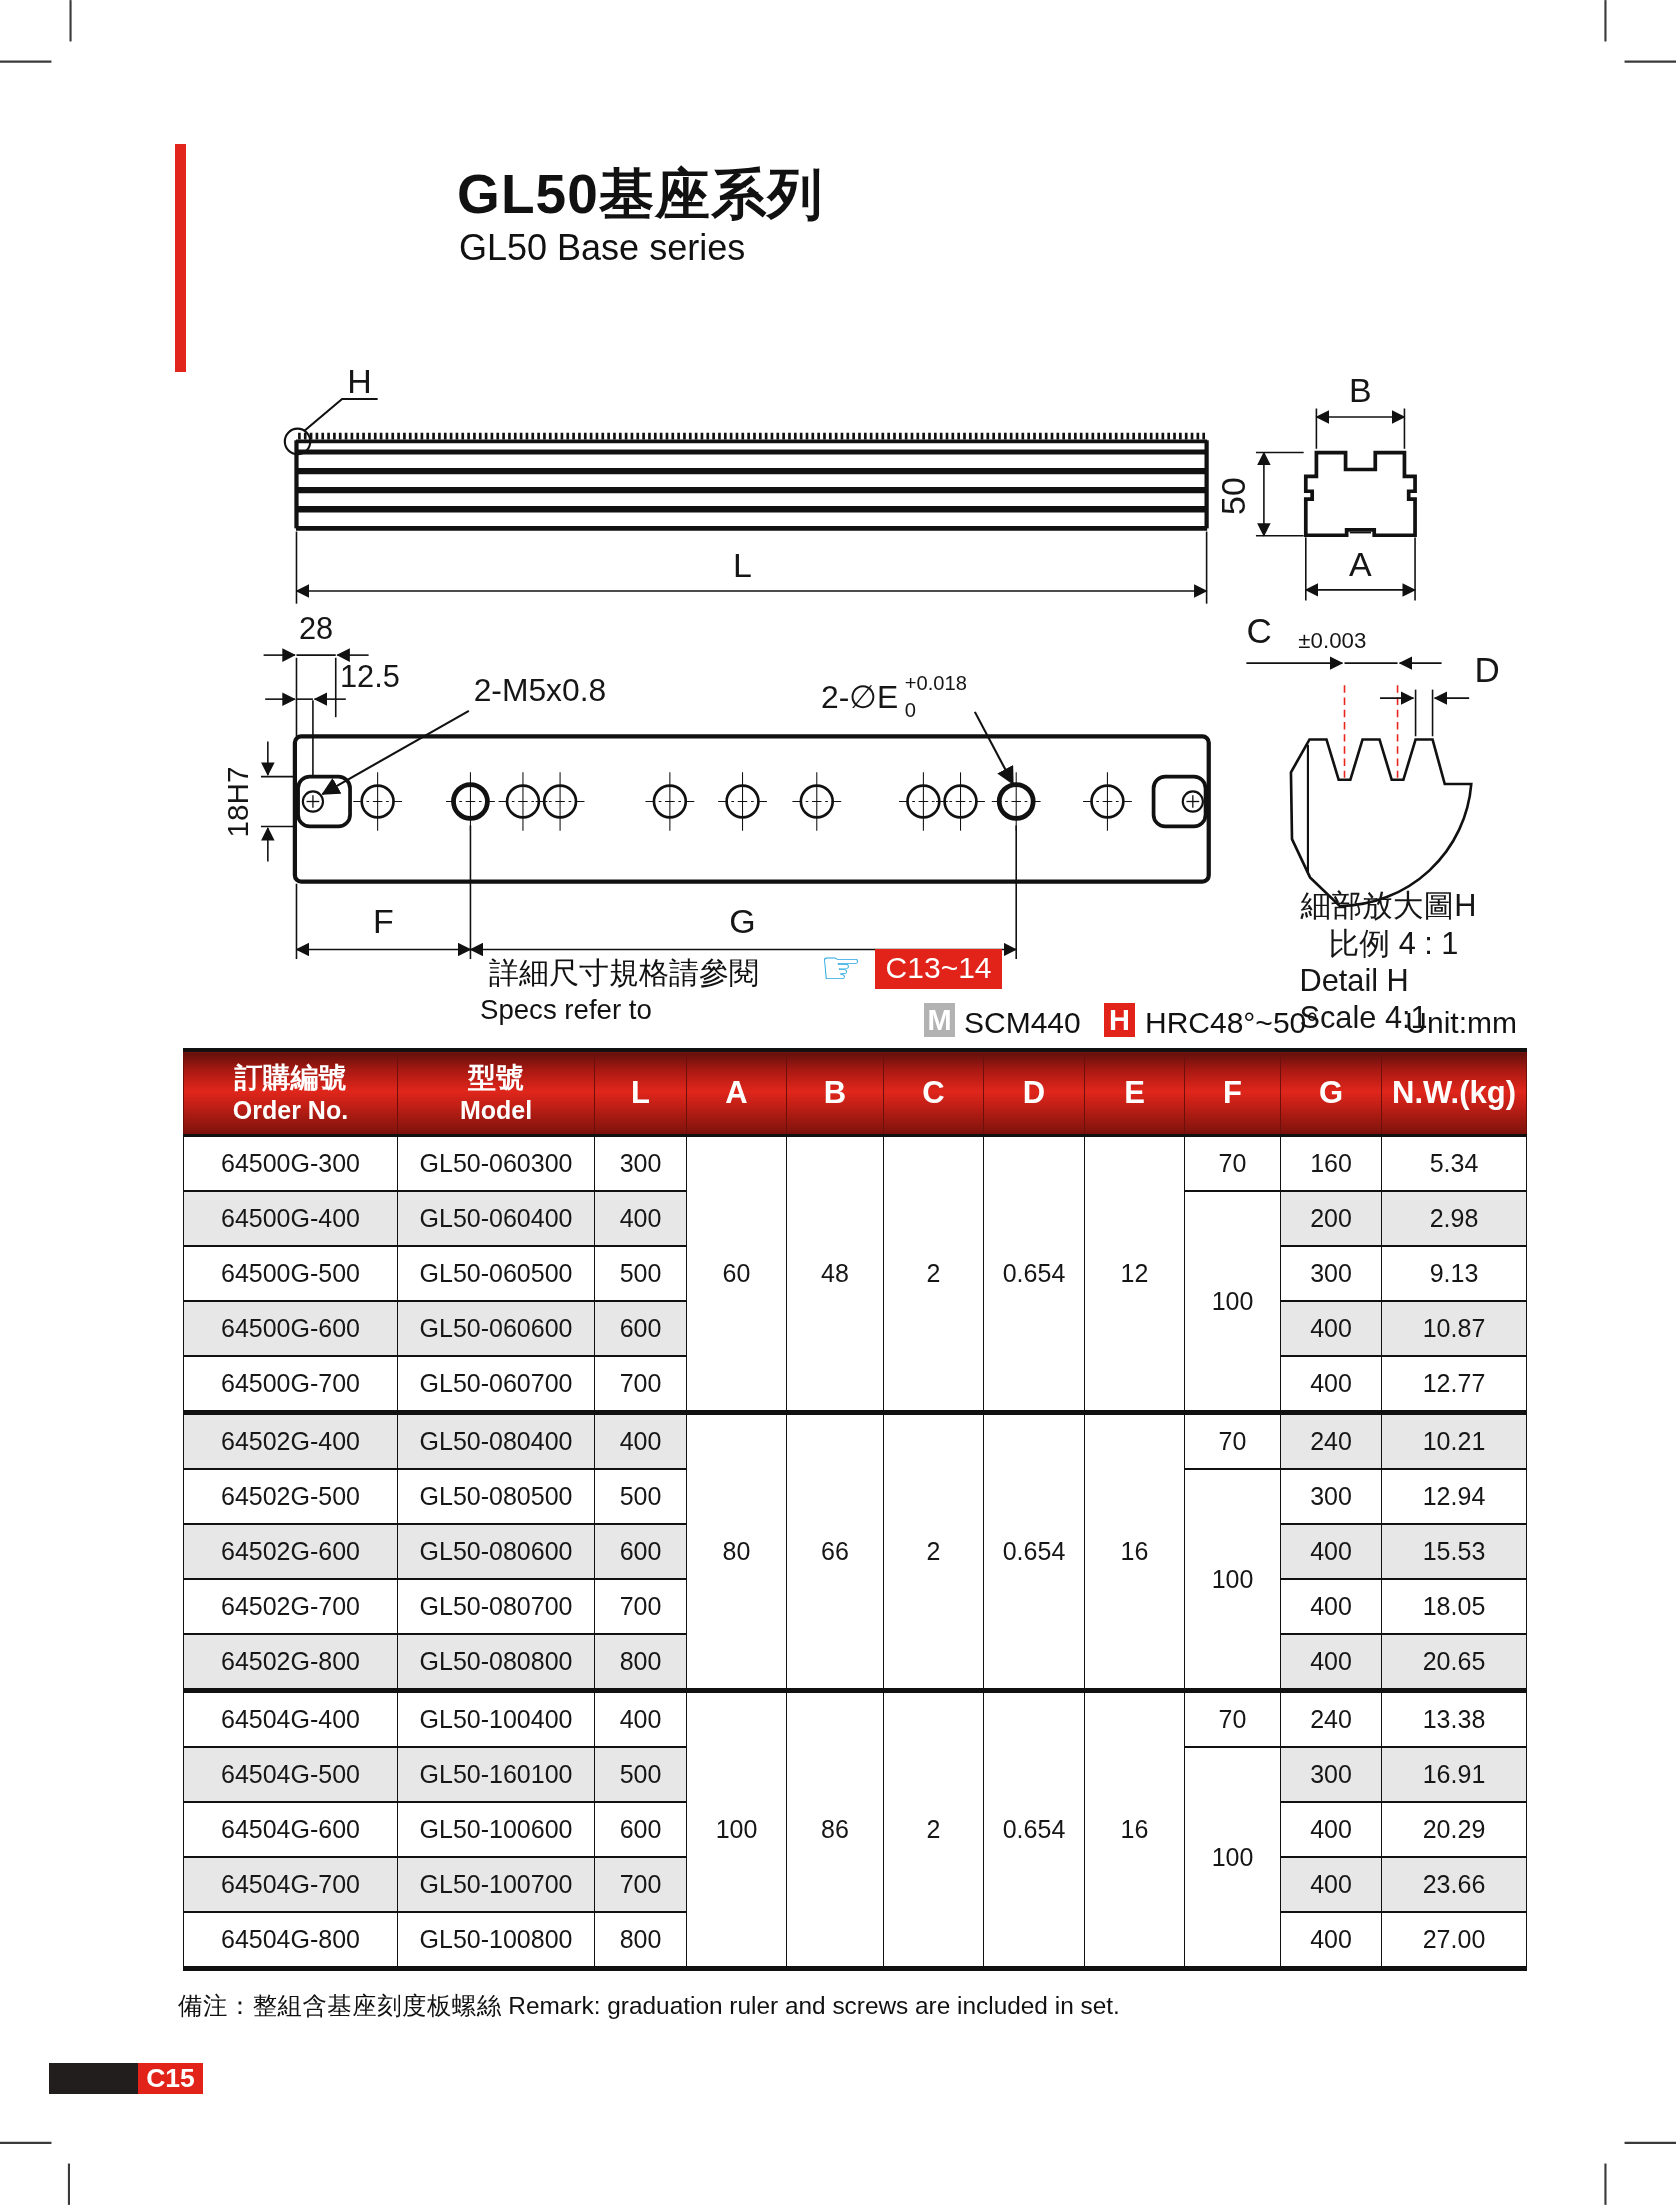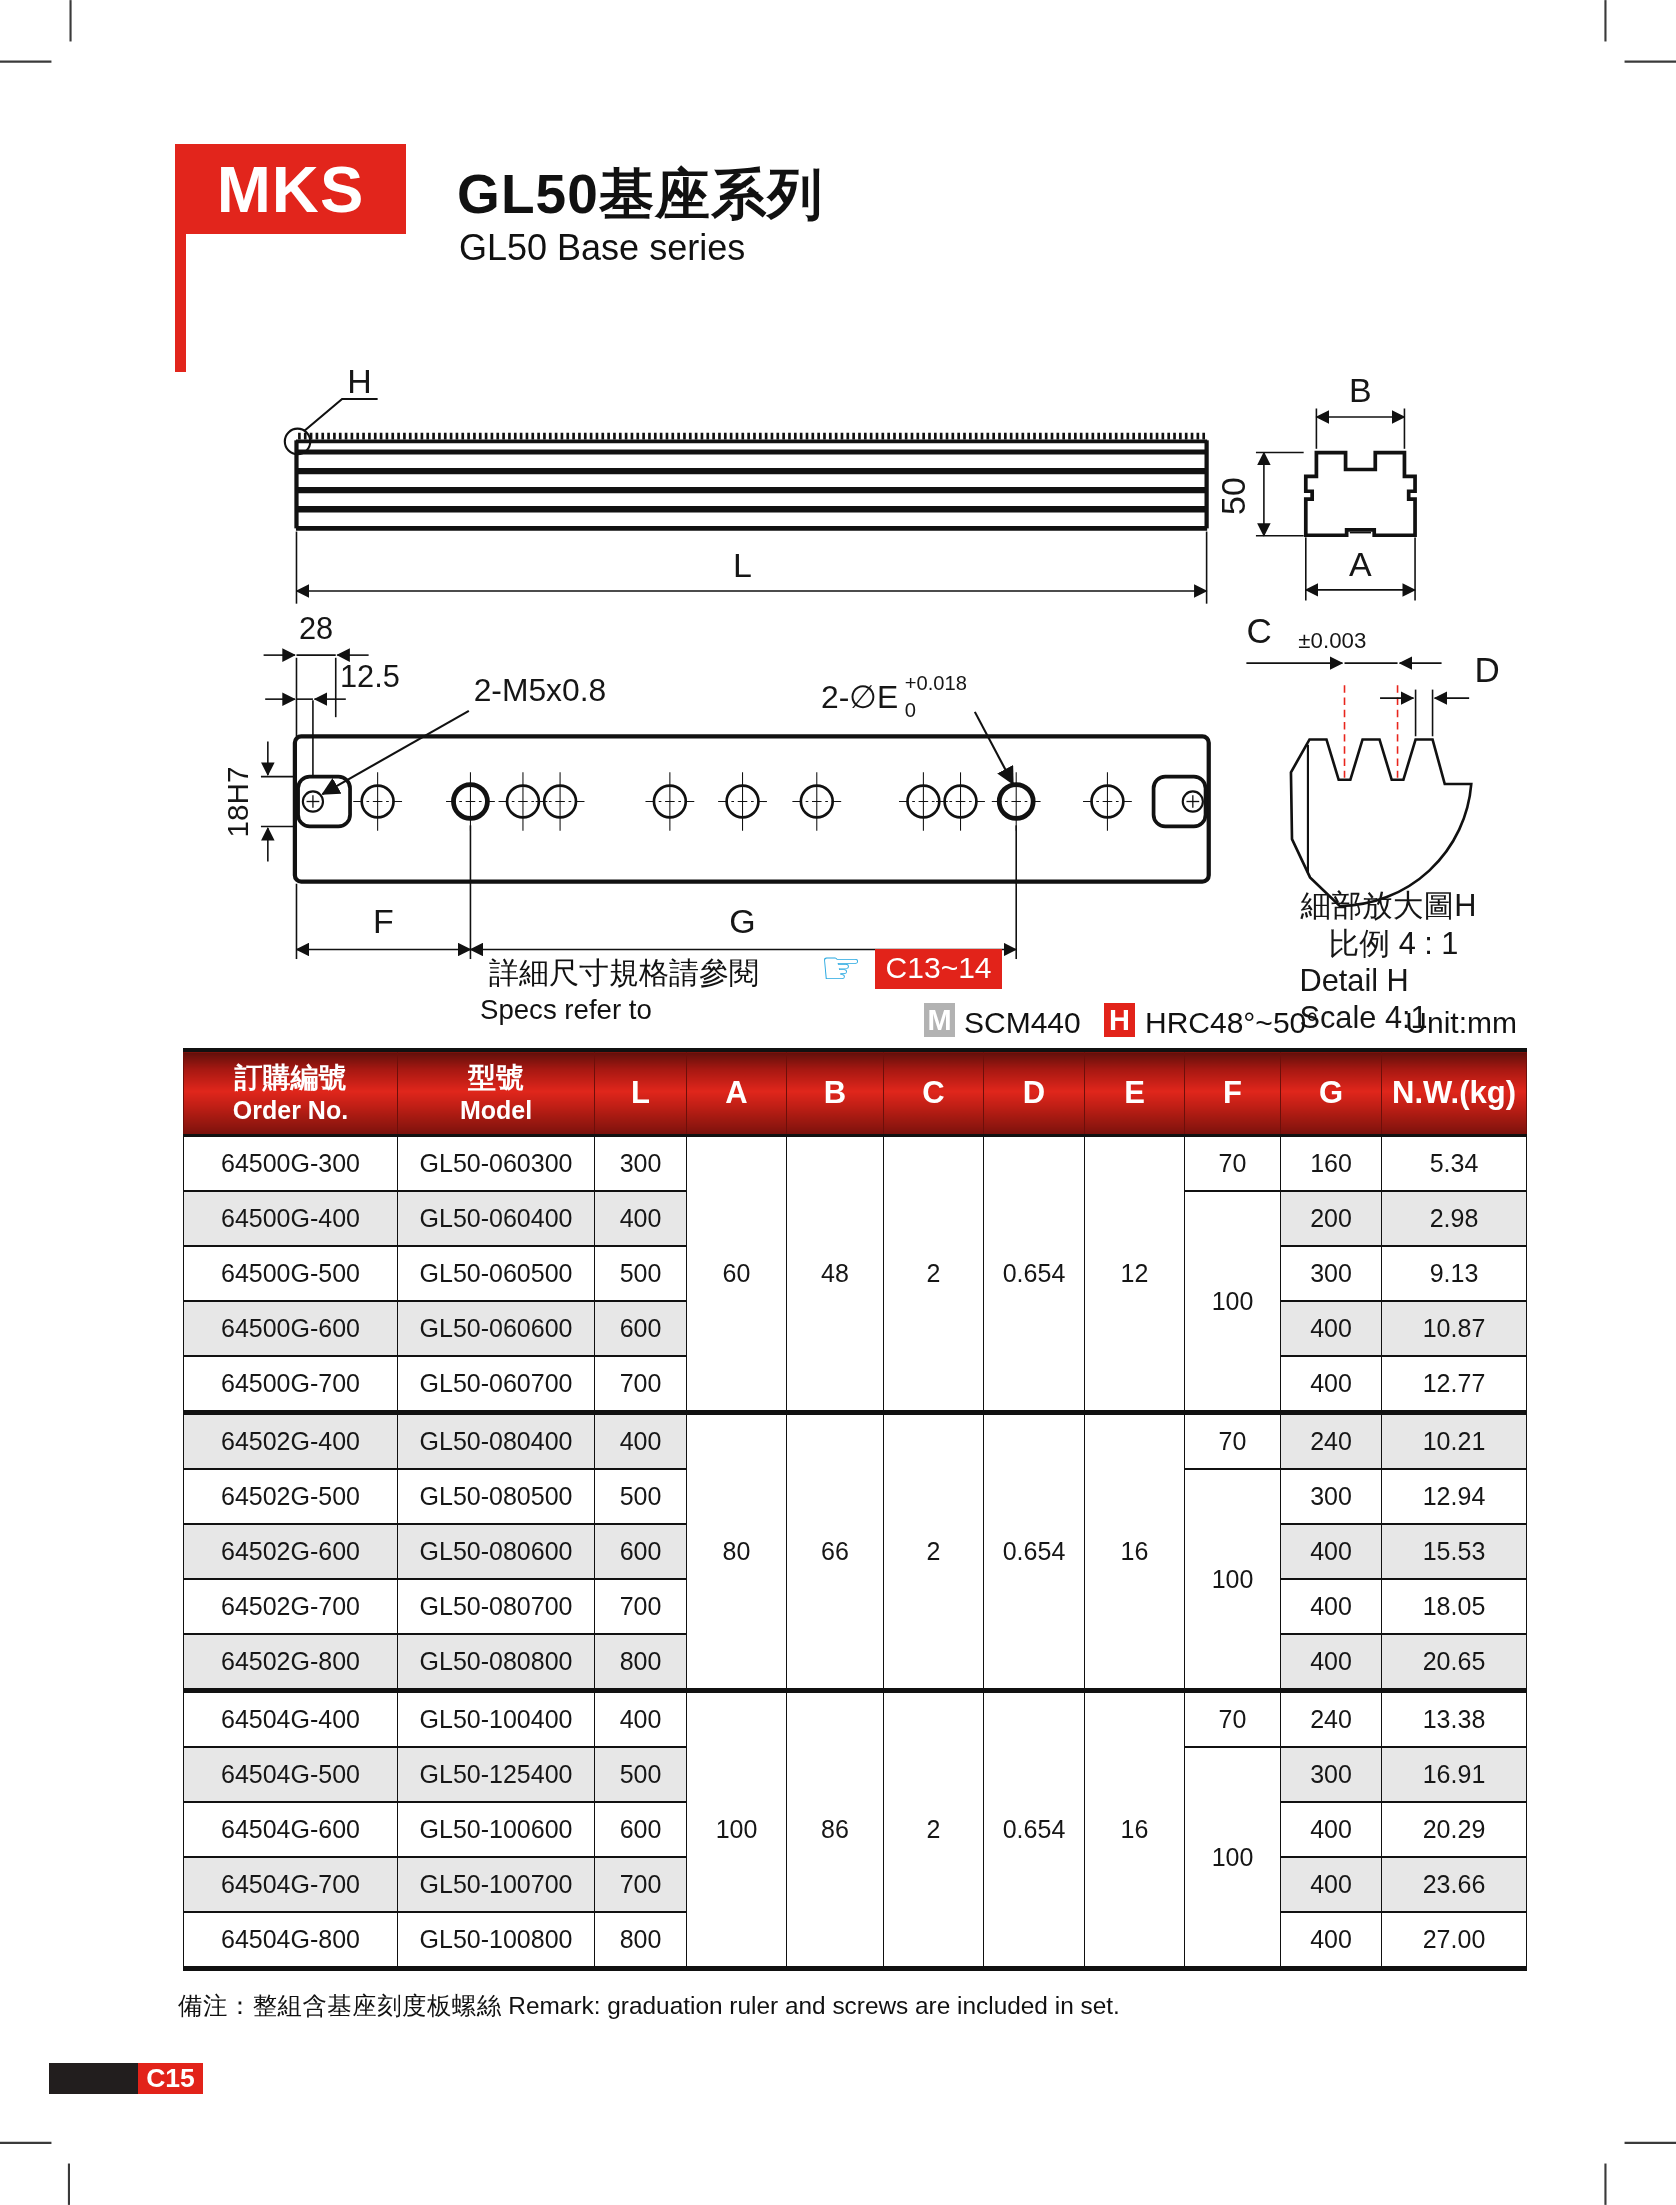--- a/index.html
+++ b/index.html
@@ -220,23 +220,20 @@
     <text x="2350" y="1212" font-size="66">C</text>
     <text x="2448" y="1222" font-size="42">±0.003</text>
     <text x="2780" y="1285" font-size="66">D</text>
     <text x="2452" y="1726" font-size="58">細部放大圖H</text>
     <text x="2505" y="1798" font-size="58">比例  4 : 1</text>
     <text x="2450" y="1868" font-size="58">Detail H</text>
     <text x="2450" y="1938" font-size="58">Scale  4:1</text>
   </svg>
 
   <div class="abs red-strip"></div>
-  <div class="abs logo-box">
-    <span>MKS</span>
-  </div>
   <div class="abs title-zh">GL50基座系列</div>
   <div class="abs title-en">GL50 Base series</div>
 
   <div class="abs specs-zh">詳細尺寸規格請參閱</div>
   <div class="abs hand">☞</div>
   <div class="abs ref-badge">C13~14</div>
   <div class="abs specs-en">Specs refer to</div>
   <div class="abs badge m-badge">M</div>
   <div class="abs mat-text">SCM440</div>
   <div class="abs badge h-badge">H</div>
@@ -393,21 +390,21 @@
         <td class="hbg" rowspan="5">86</td>
         <td class="hbg" rowspan="5">2</td>
         <td class="hbg" rowspan="5">0.654</td>
         <td class="hbg" rowspan="5">16</td>
         <td class="hb">70</td>
         <td class="hb">240</td>
         <td class="hb">13.38</td>
       </tr>
       <tr>
         <td class="bd hb">64504G-500</td>
-        <td class="bd hb">GL50-125400</td>
+        <td class="bd hb">GL50-160100</td>
         <td class="bd hb">500</td>
         <td class="hbg" rowspan="4">100</td>
         <td class="bd hb">300</td>
         <td class="bd hb">16.91</td>
       </tr>
       <tr>
         <td class="hb">64504G-600</td>
         <td class="hb">GL50-100600</td>
         <td class="hb">600</td>
         <td class="hb">400</td>

